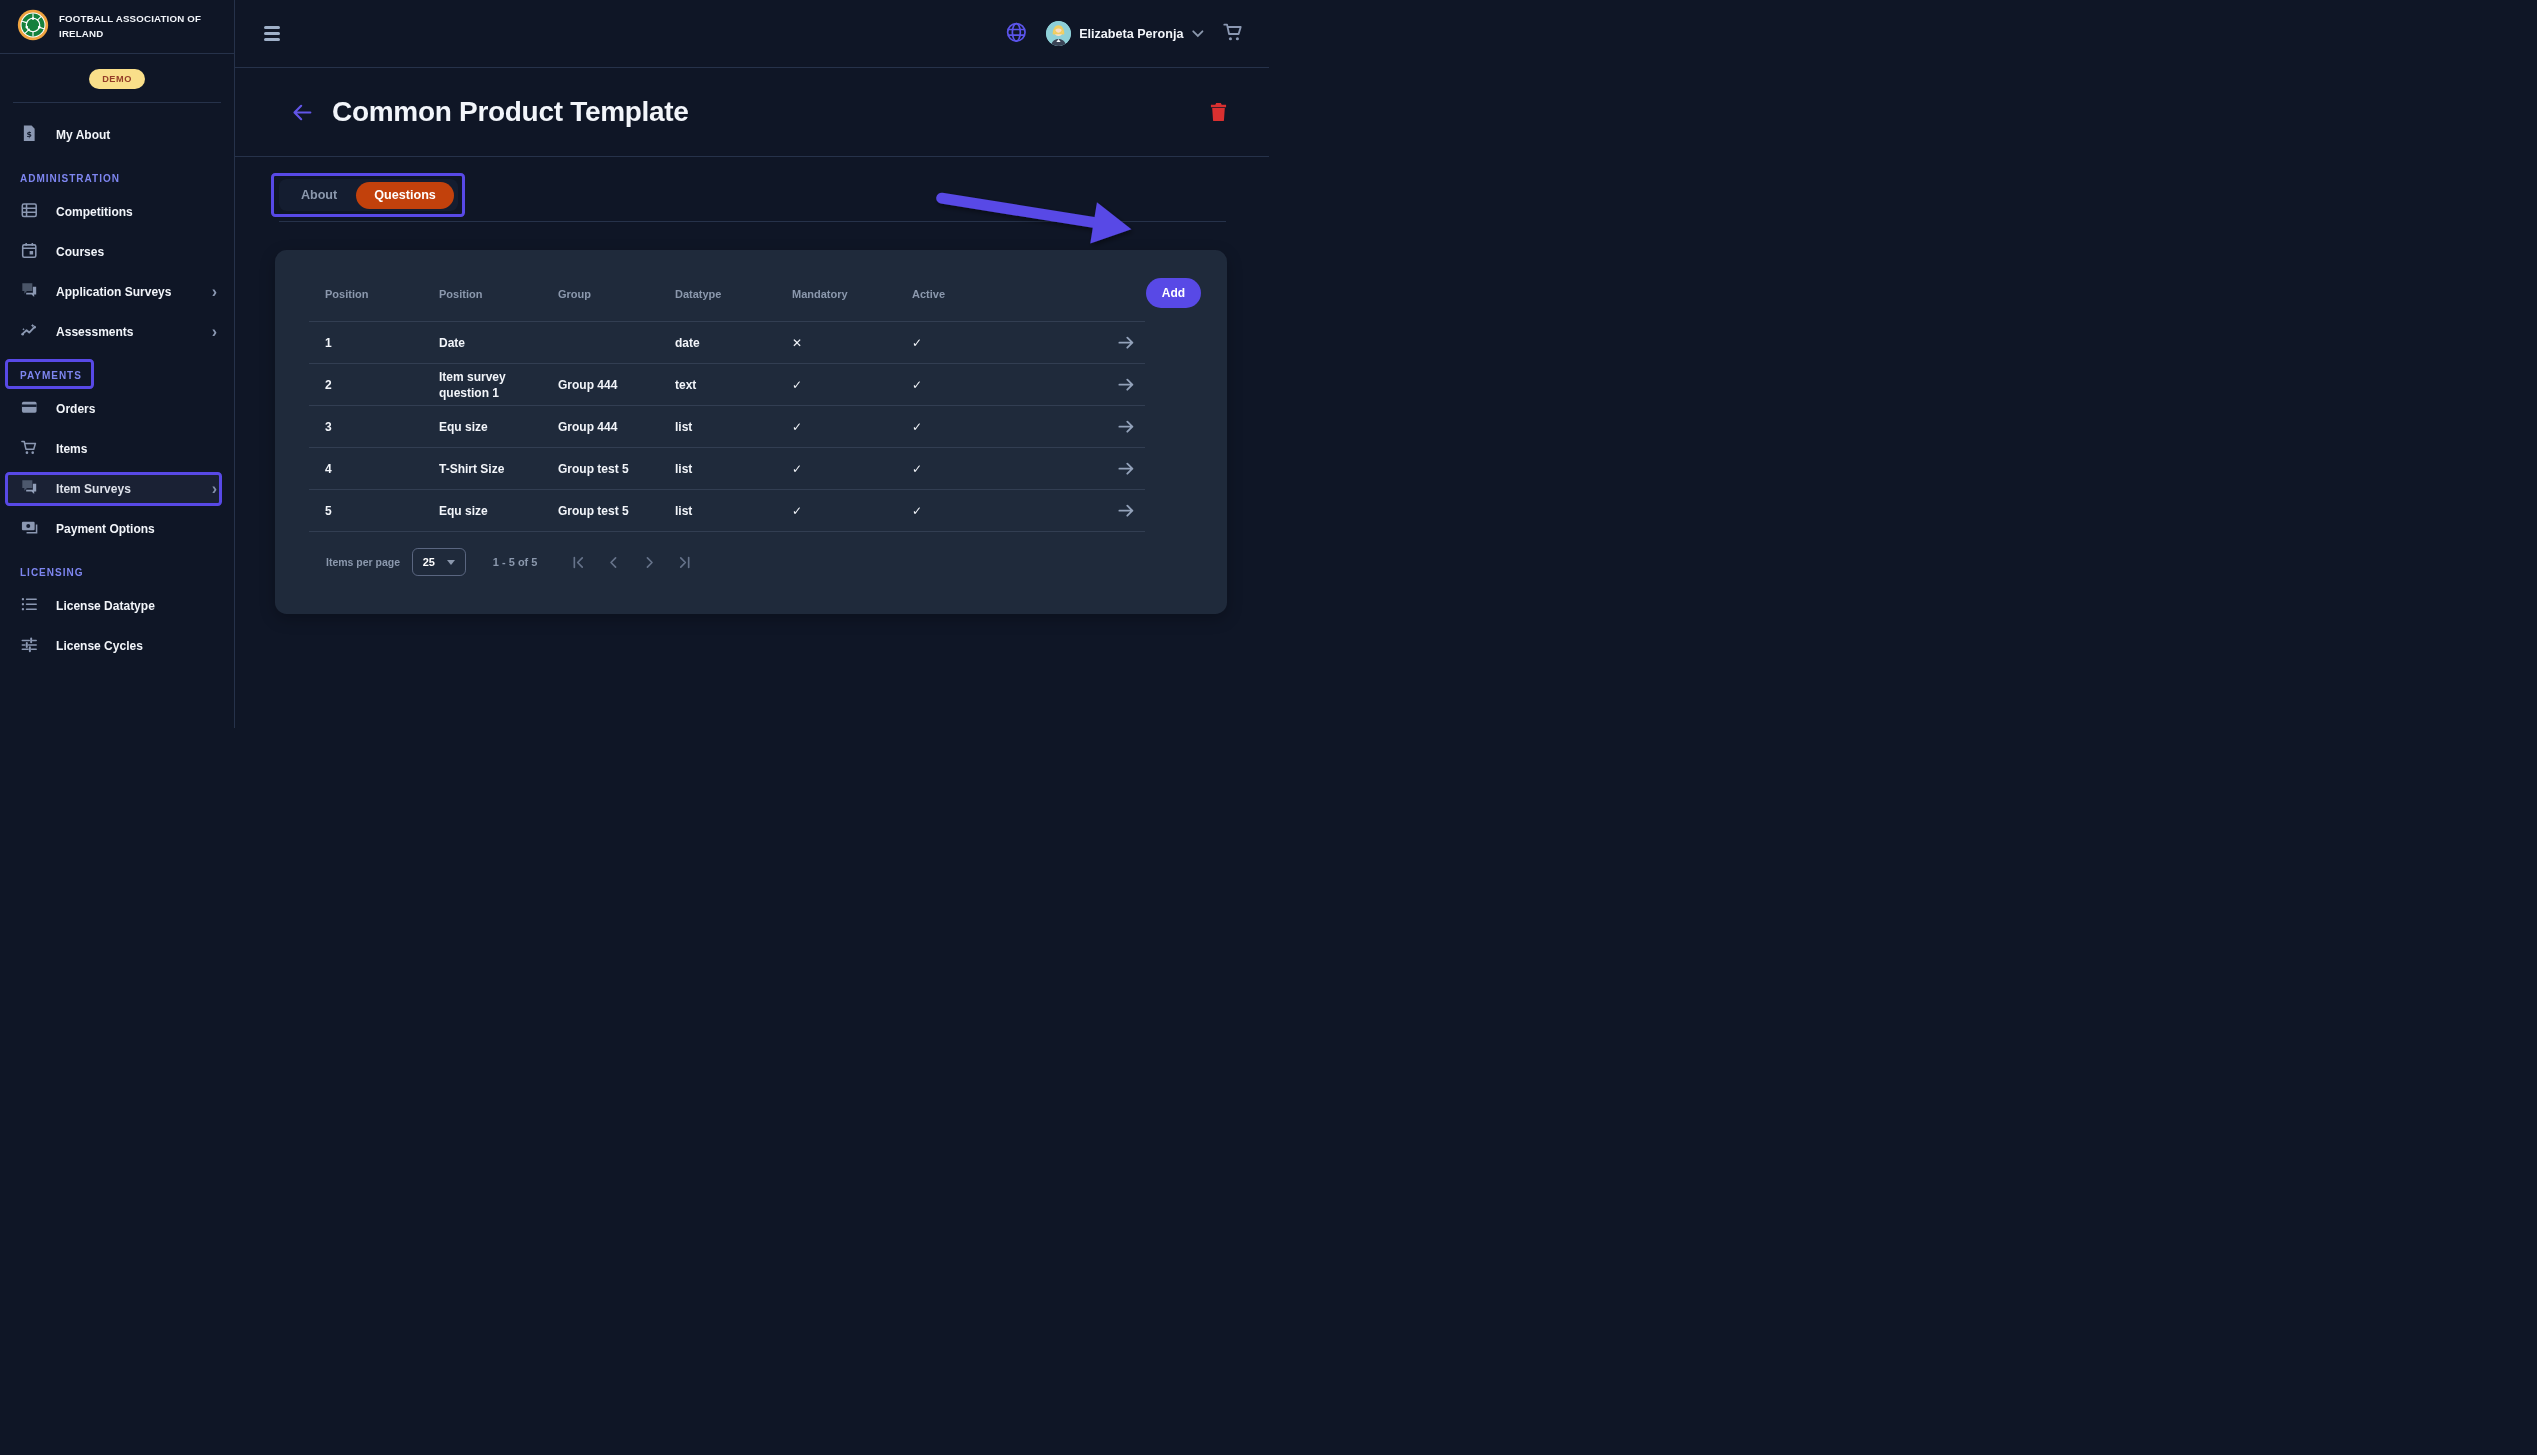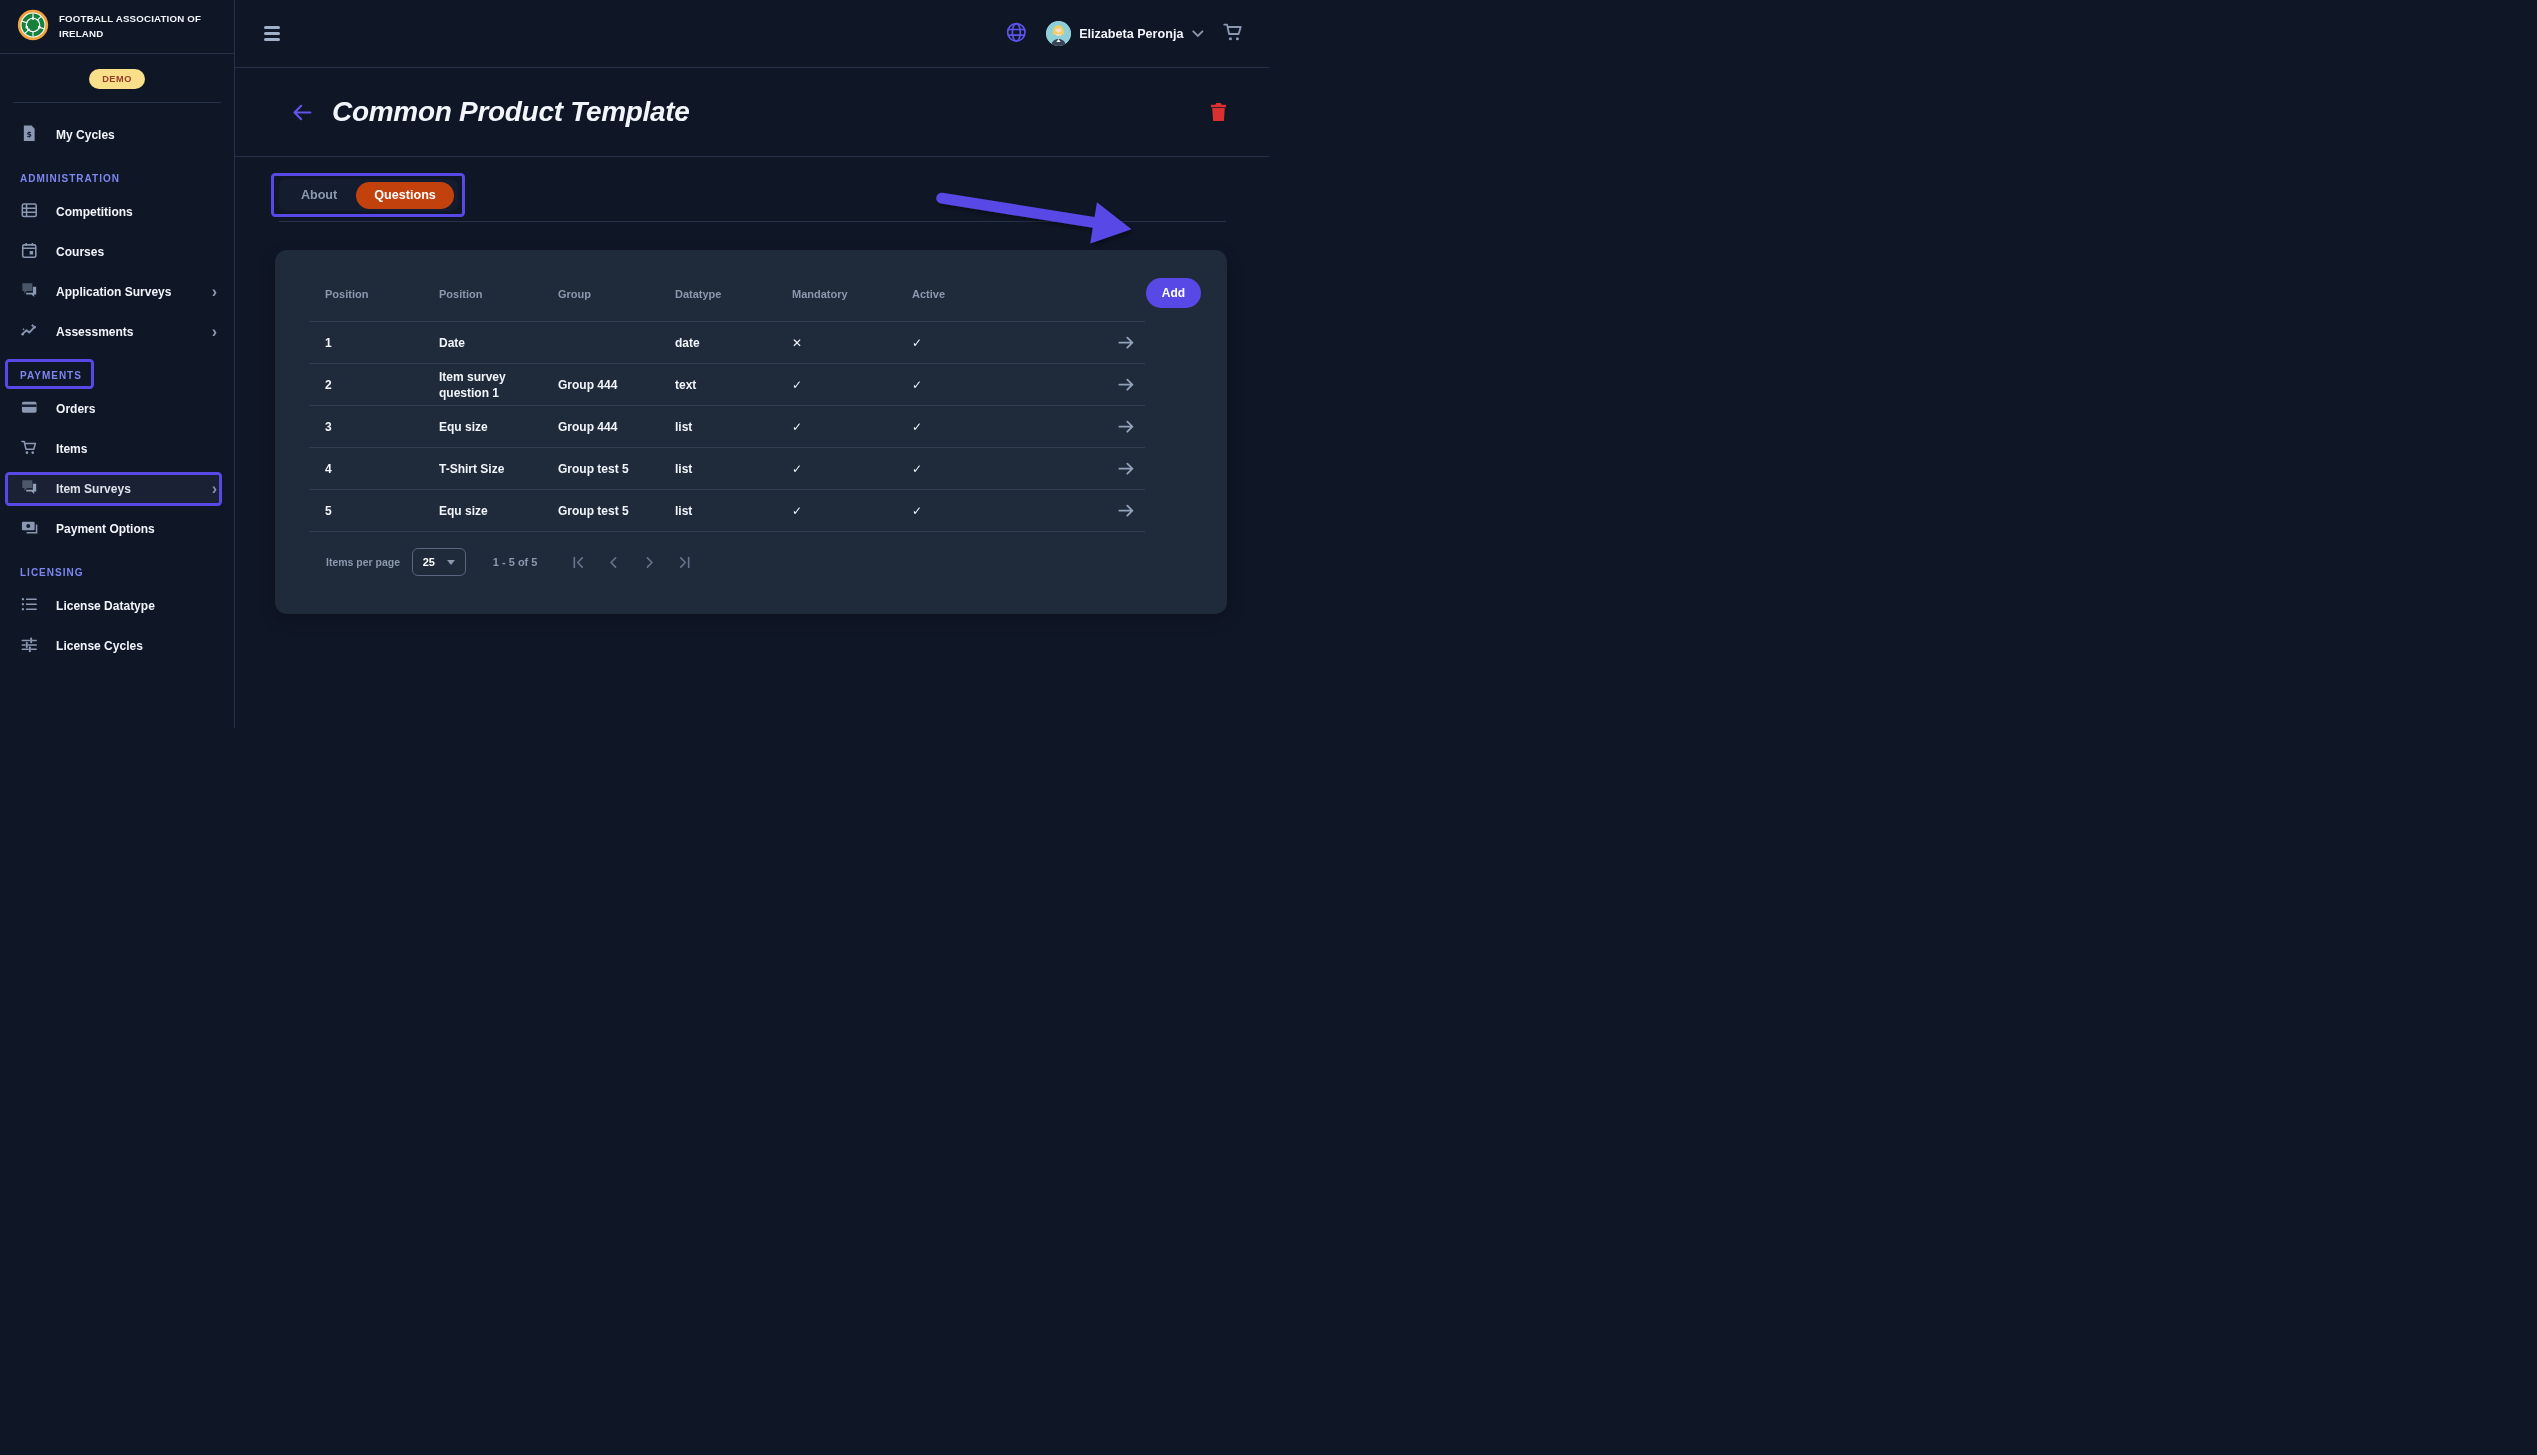--- a/index.html
+++ b/index.html
@@ -38,21 +38,21 @@
   .burger{width:16px;display:flex;flex-direction:column;gap:3.4px;cursor:pointer;}
   .burger i{display:block;height:2.5px;border-radius:1.7px;background:#9fb0c8;}
   .top-right{margin-left:auto;display:flex;align-items:center;gap:18.5px;}
   .user{display:flex;align-items:center;gap:8.4px;cursor:pointer;}
   .user-name{font-size:12.6px;font-weight:700;}
   .avatar{width:25px;height:25px;border-radius:50%;overflow:hidden;background:#8ed0d8;}
 
   
   .page-hdr{height:89px;display:flex;align-items:center;padding:0 42px 0 57px;border-bottom:0.8px solid var(--line);}
   .back-btn{cursor:pointer;display:flex;align-items:center;}
-  .page-title{font-size:28px;font-weight:800;letter-spacing:-0.3px;margin-left:20px;font-style:italic;}
+  .page-title{font-size:28px;font-weight:800;letter-spacing:-0.3px;margin-left:20px;}
   .trash-btn{margin-left:auto;cursor:pointer;display:flex;align-items:center;}
 
   
   .tabs-row{margin:22px 0 0 44px;}
   .tab-group{position:relative;display:inline-flex;align-items:center;background:#141d30;border-radius:7.6px;height:32px;padding:0 3.4px;}
   .tab{font-size:12.6px;font-weight:700;color:var(--muted);padding:0 18.5px;height:27px;display:flex;align-items:center;border-radius:13.4px;cursor:pointer;}
   .tab.active{background:#c2410c;color:#fff;}
   .anno-tabs{inset:-5.9px -7.6px;}
   .tabs-div{height:0.8px;background:var(--line);margin:10px 0 0 44px;width:947px;}
 
@@ -117,21 +117,21 @@
 
     <nav>
 
       <div class="nav-item">
         <span>
           <svg width="18.5" height="18.5" viewBox="0 0 24 24">
               <path d="M5 2h10l4 4v16H5z" fill="#8b98b2"></path>
               <text x="12" y="16.5" font-size="10" font-weight="bold" fill="#141d30" text-anchor="middle" font-family="DejaVu Sans">$</text>
             </svg>
         </span>
-        <span class="lbl">My Cycles</span>
+        <span class="lbl">My About</span>
       </div>
 
       <div class="section-hdr">
         <span>ADMINISTRATION</span>
       </div>
       <div class="nav-item">
         <span>
           <svg width="18.5" height="18.5" viewBox="0 0 24 24" fill="none" stroke="#8b98b2" stroke-width="2">
               <rect x="3" y="4" width="18" height="16" rx="2"></rect>
               <path d="M3 9.3h18M3 14.6h18M8.5 4v16"></path>

